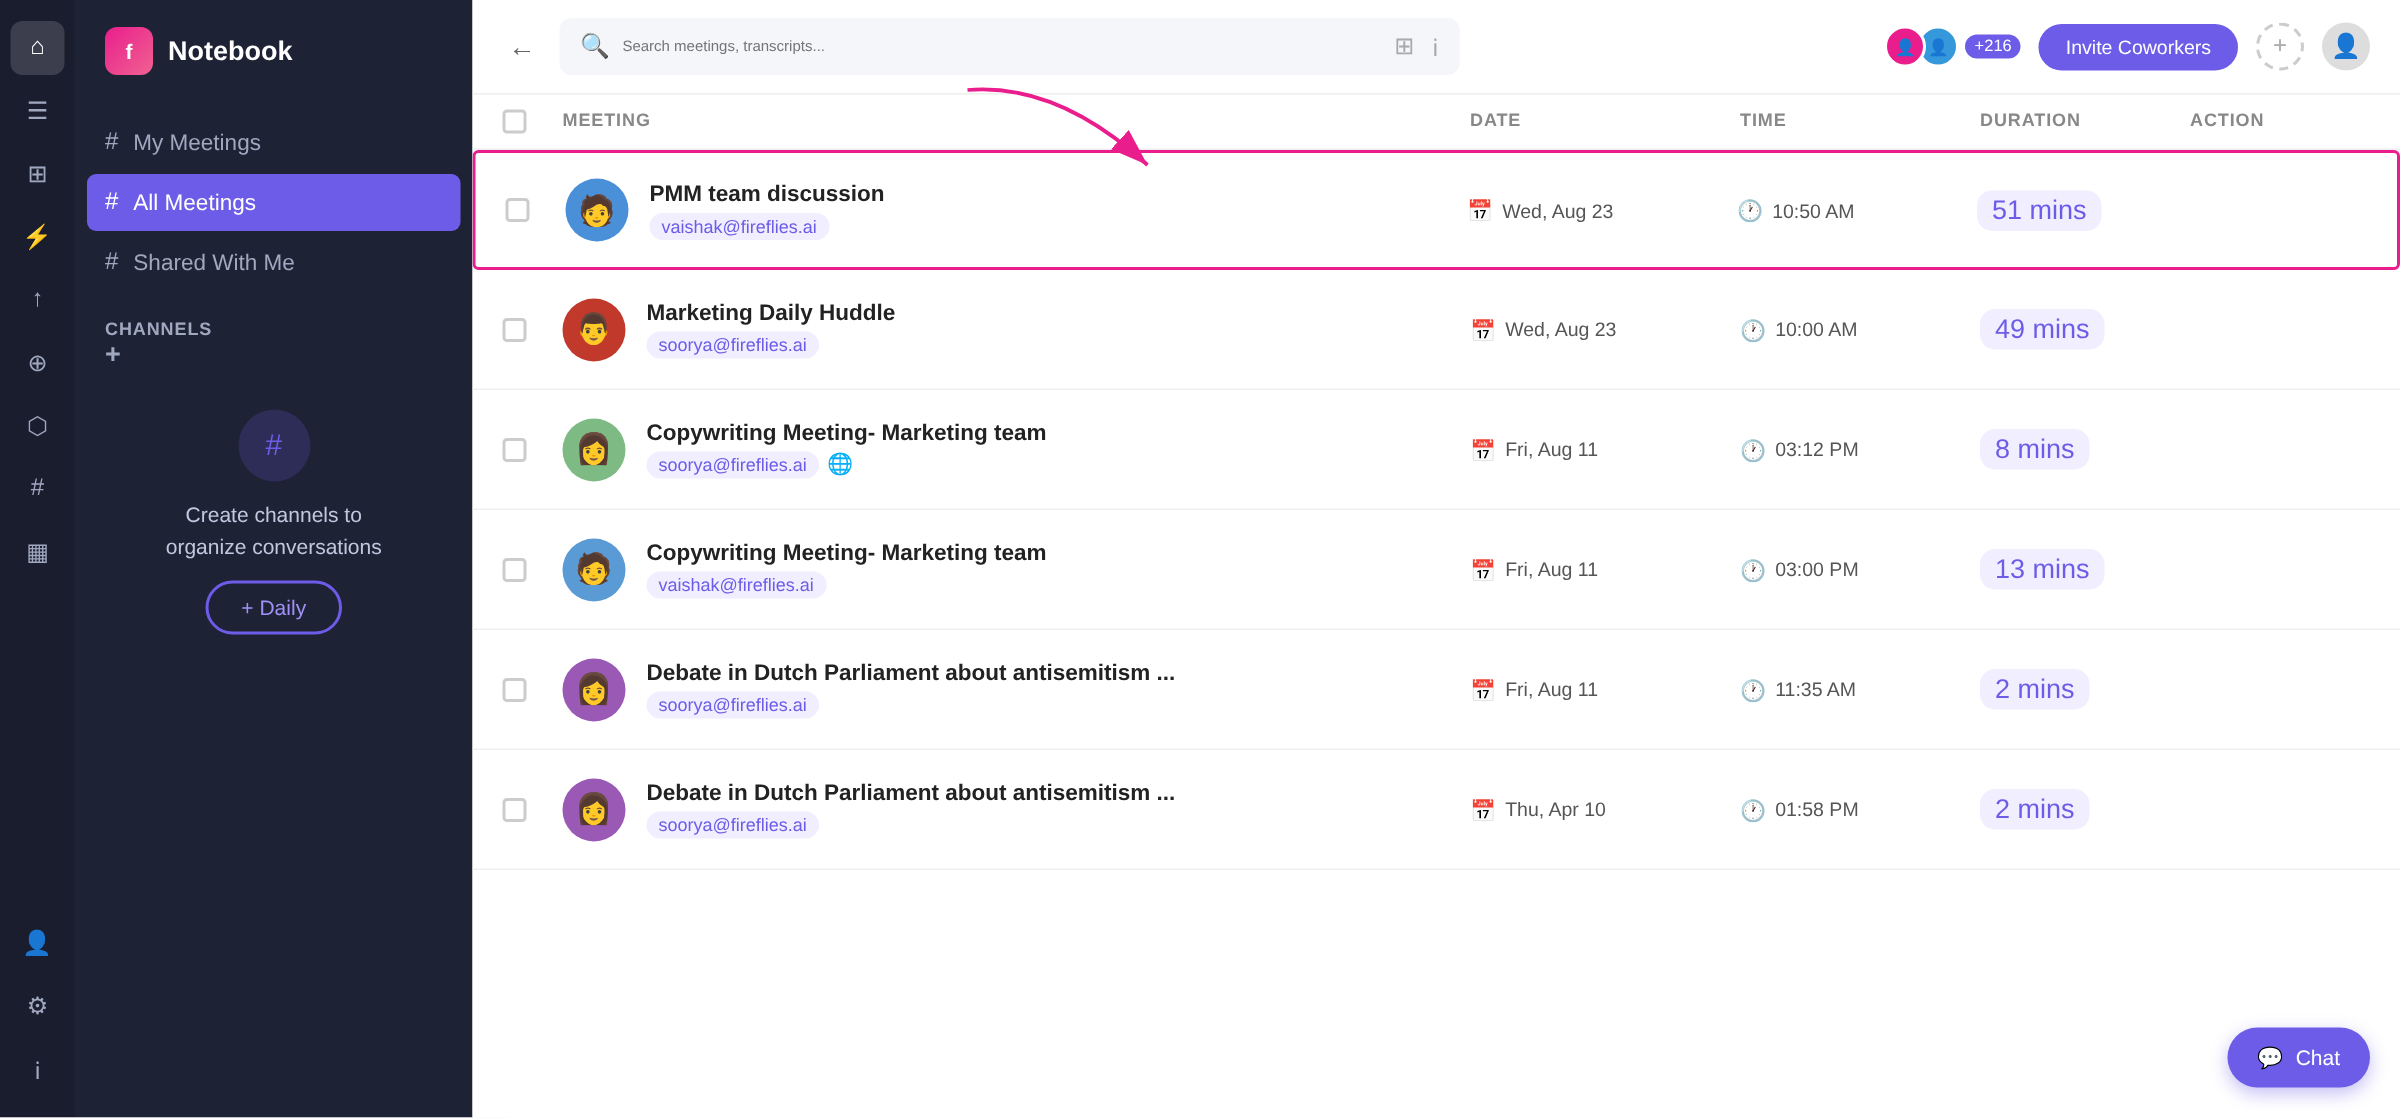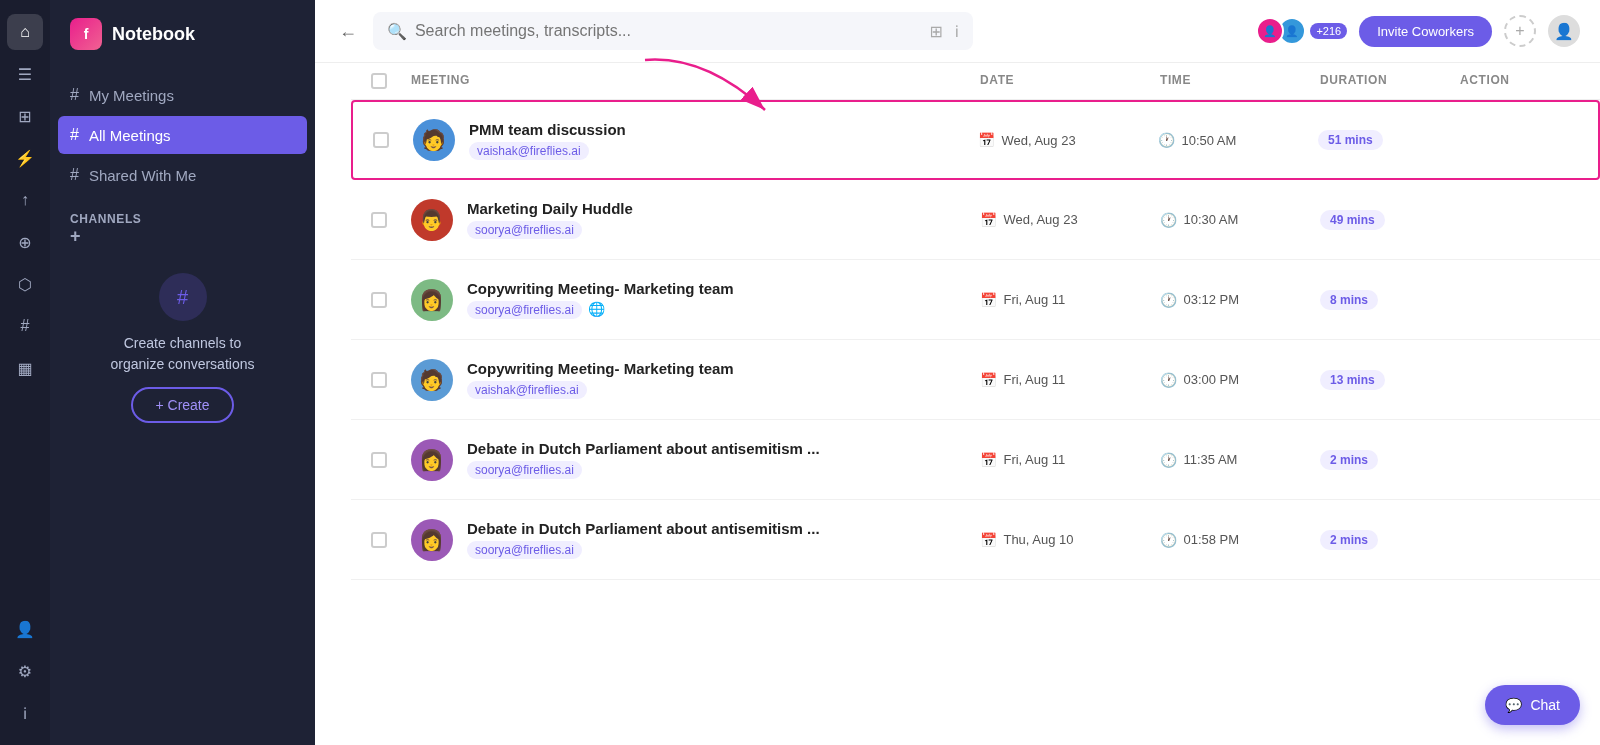--- a/index.html
+++ b/index.html
@@ -138,21 +138,21 @@
       border-radius: 8px;
       padding: 8px 14px;
       gap: 8px;
       max-width: 600px;
     }
     .search-icon { color: #aaa; font-size: 16px; }
     .search-input {
       border: none;
       background: transparent;
       outline: none;
-      font-size: 16px;
+      font-size: 10px;
       color: #b91c1c;
       flex: 1;
     }
     .search-grid-icon, .search-info-icon {
       color: #aaa;
       font-size: 16px;
       cursor: pointer;
       margin-left: 4px;
     }
     .top-bar-right {
@@ -206,21 +206,20 @@
       width: 32px; height: 32px; border-radius: 50%;
       background: #ddd;
       display: flex; align-items: center; justify-content: center;
       overflow: hidden;
     }
 
     
     .meetings-table {
       flex: 1;
       overflow-y: auto;
-      padding-left: 36px;
     }
     .table-header {
       display: grid;
       grid-template-columns: 40px 1fr 180px 160px 140px 120px;
       padding: 10px 20px;
       border-bottom: 1px solid #eee;
       color: #888;
       font-size: 12px;
       font-weight: 600;
       letter-spacing: 0.05em;
@@ -291,22 +290,22 @@
       gap: 6px;
       color: #555;
       font-size: 13px;
     }
     .cal-icon, .clock-icon { color: #aaa; font-size: 14px; }
     .duration-badge {
       background: #f0eeff;
       color: #6c5ce7;
       padding: 3px 10px;
       border-radius: 10px;
-      font-size: 12px;
-      font-weight: 700;
+      font-size: 18px;
+      font-weight: 400;
       display: inline-block;
     }
     .action-cell { display: flex; align-items: center; }
 
     
     .chat-btn {
       position: fixed;
       bottom: 20px;
       right: 20px;
       background: #6c5ce7;
@@ -391,21 +390,21 @@
   </div>
 
   <div class="sidebar-section-header">
     <span>CHANNELS</span>
     <span class="plus-btn">+</span>
   </div>
 
   <div class="sidebar-channels-empty">
     <div class="channel-icon-circle">#</div>
     <div class="channels-empty-text">Create channels to<br>organize conversations</div>
-    <button class="create-btn">+ Create</button>
+    <button class="create-btn">+ Daily</button>
   </div>
 </div>
 
 <div class="main-content">
 
   <div class="top-bar">
     <div class="back-btn">←</div>
     <div class="search-box">
       <span class="search-icon">🔍</span>
       <input class="search-input" type="text" placeholder="Search meetings, transcripts..." style="">
@@ -493,21 +492,21 @@
 
         </div>
       </div>
     </div>
     <div class="date-cell">
       <span class="cal-icon">📅</span>
       <span>Wed, Aug 23</span>
     </div>
     <div class="time-cell">
       <span class="clock-icon">🕐</span>
-      <span>10:30 AM</span>
+      <span>10:00 AM</span>
     </div>
     <div>
       <span class="duration-badge">49 mins</span>
     </div>
     <div class="action-cell"></div>
   </div>
         <div class="meeting-row">
     <div class="checkbox-cell">
       <div class="checkbox"></div>
     </div>
@@ -605,21 +604,21 @@
       <div>
         <div class="meeting-title">Debate in Dutch Parliament about antisemitism ...</div>
         <div class="meeting-owner-badge">
           <span class="meeting-owner">soorya@fireflies.ai</span>
 
         </div>
       </div>
     </div>
     <div class="date-cell">
       <span class="cal-icon">📅</span>
-      <span>Thu, Aug 10</span>
+      <span>Thu, Apr 10</span>
     </div>
     <div class="time-cell">
       <span class="clock-icon">🕐</span>
       <span>01:58 PM</span>
     </div>
     <div>
       <span class="duration-badge">2 mins</span>
     </div>
     <div class="action-cell"></div>
   </div>

